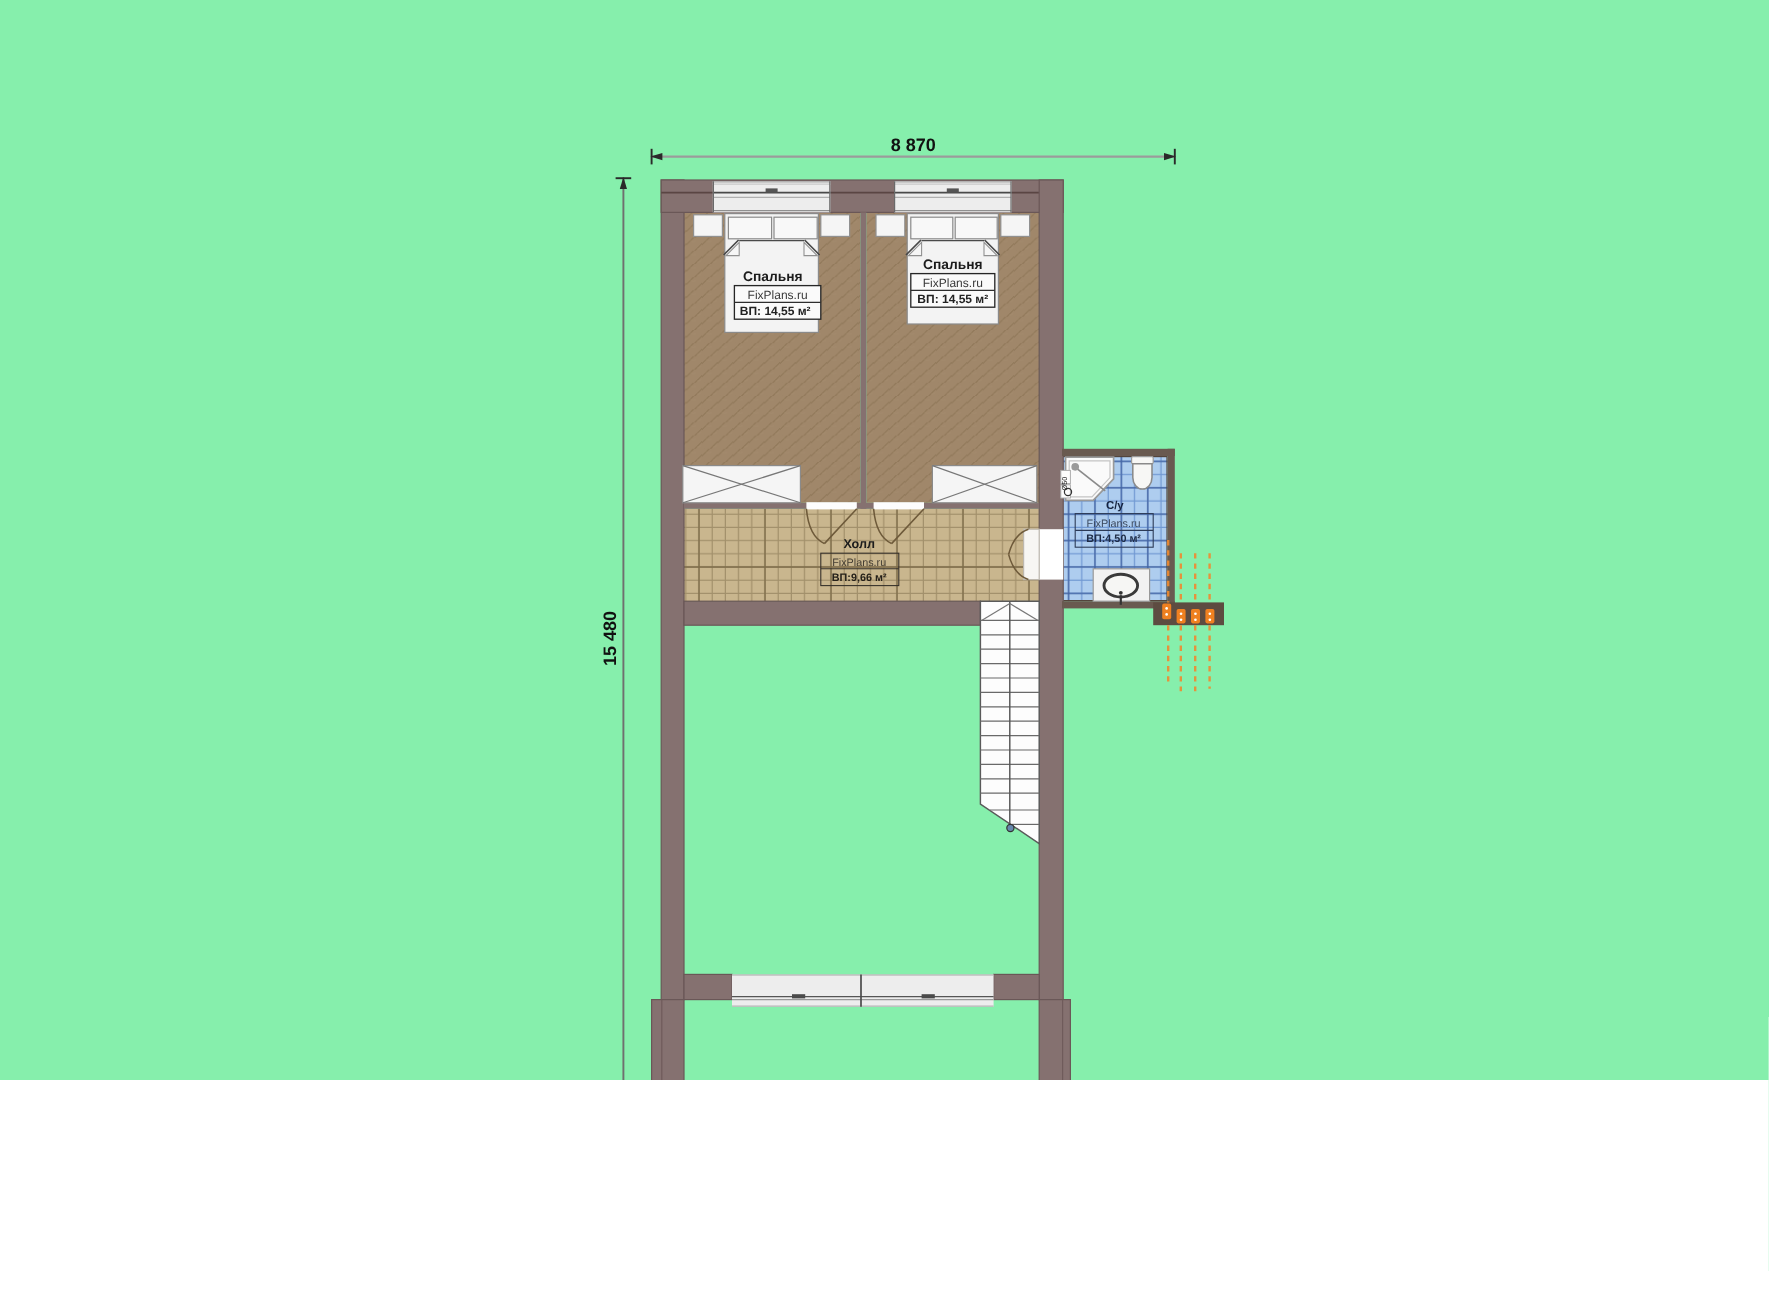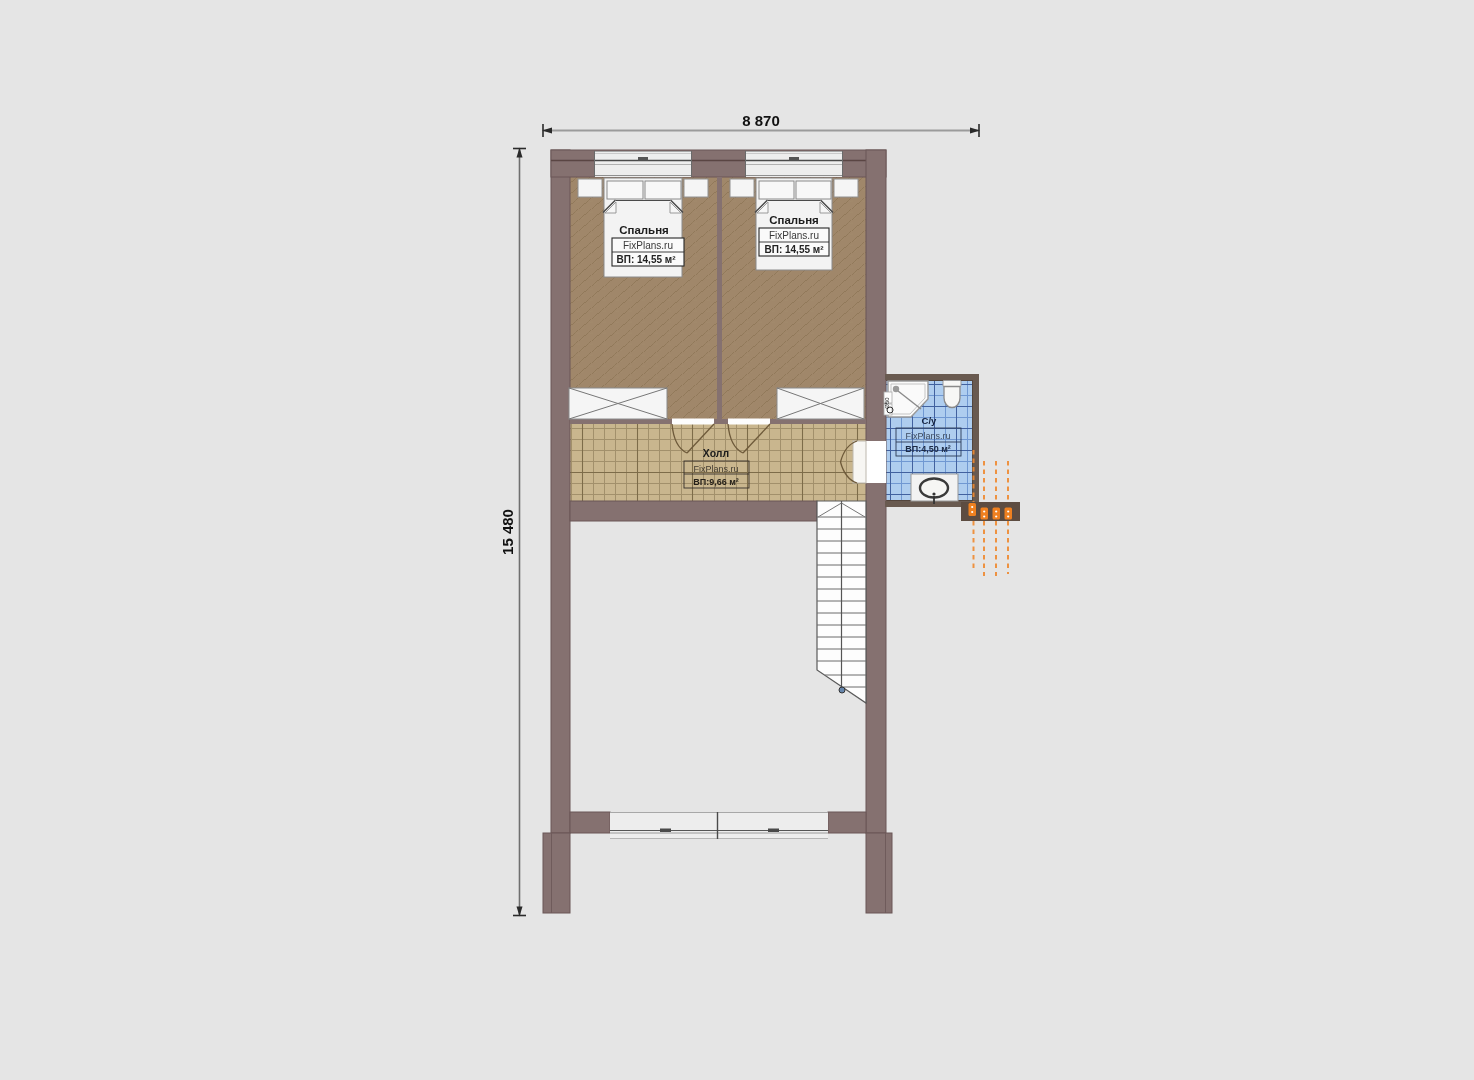--- a/index.html
+++ b/index.html
@@ -1,16 +1,16 @@
 <!DOCTYPE html>
 <html><head>
 <meta charset="utf-8">
 <style>
   html,body{margin:0;padding:0;background:#ffffff;}
-  .page{position:relative;width:1474px;height:1080px;background:#e5e5e5;overflow:hidden;
+  .page{position:relative;width:1474px;height:900px;background:#86efac;overflow:hidden;
         font-family:"Liberation Sans", sans-serif;}
   svg text{font-family:"Liberation Sans", sans-serif;}
 </style>
 </head>
 <body>
 <div class="page">
 <svg width="1474" height="1080" viewBox="0 0 1474 1080" xmlns="http://www.w3.org/2000/svg">
 <defs>
   <pattern id="carpet" width="13" height="11" patternUnits="userSpaceOnUse">
     <rect width="13" height="11" fill="#a0876a"></rect>

